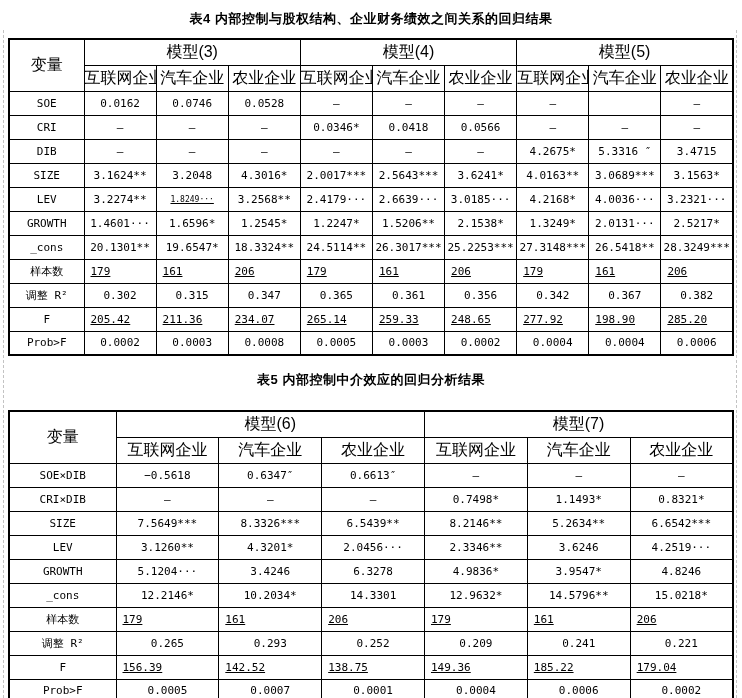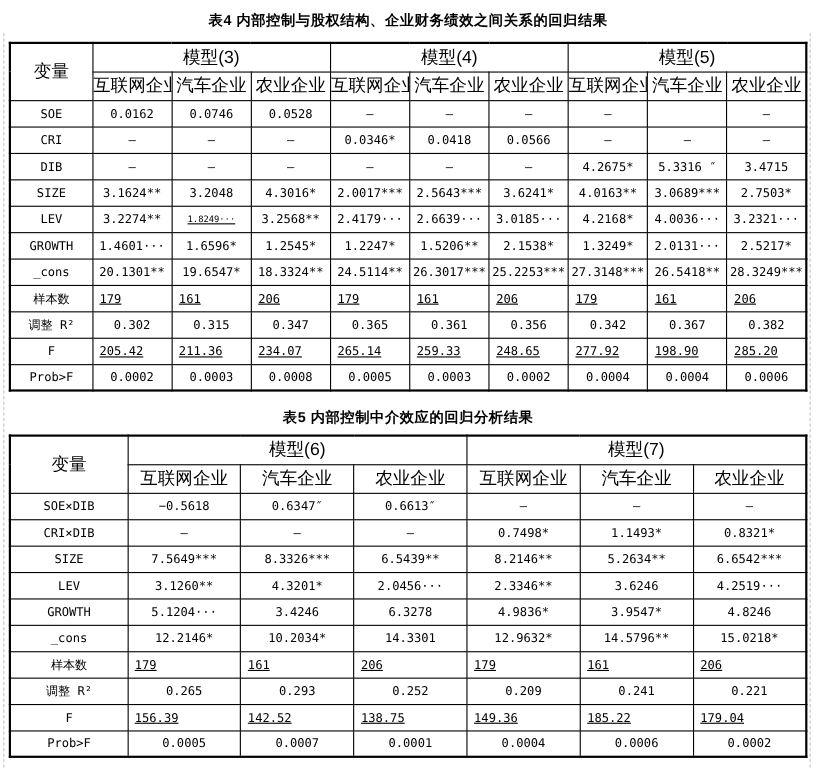--- a/index.html
+++ b/index.html
@@ -19,21 +19,21 @@
   .margin-guide.left  { left: 3px; }
   .margin-guide.right { left: 736px; }
   .doc-title {
     text-align: center;
     font-weight: bold;
     font-size: 13px;
     letter-spacing: .5px;
     color: #000;
   }
   .doc-title.t4 { margin: 2px 0 10px; }
-  .doc-title.t5 { margin: 15px 0 6px; }
+  .doc-title.t5 { margin: 15px 0 21px; }
   table.rt {
     border-collapse: collapse;
     table-layout: fixed;
     width: 726px;
     margin: 0 auto;
     border: 2px solid #000;
     background: #fff;
   }
   table.rt th, table.rt td {
     border: 1px solid #000;
@@ -139,21 +139,21 @@
         <tr>
           <td>SIZE</td>
           <td>3.1624**</td>
           <td>3.2048</td>
           <td>4.3016*</td>
           <td>2.0017***</td>
           <td>2.5643***</td>
           <td>3.6241*</td>
           <td>4.0163**</td>
           <td>3.0689***</td>
-          <td>2.7503*</td>
+          <td>3.1563*</td>
         </tr>
         <tr>
           <td>LEV</td>
           <td>3.2274**</td>
           <td class="sm">1.8249···</td>
           <td>3.2568**</td>
           <td>2.4179···</td>
           <td>2.6639···</td>
           <td>3.0185···</td>
           <td>4.2168*</td>

